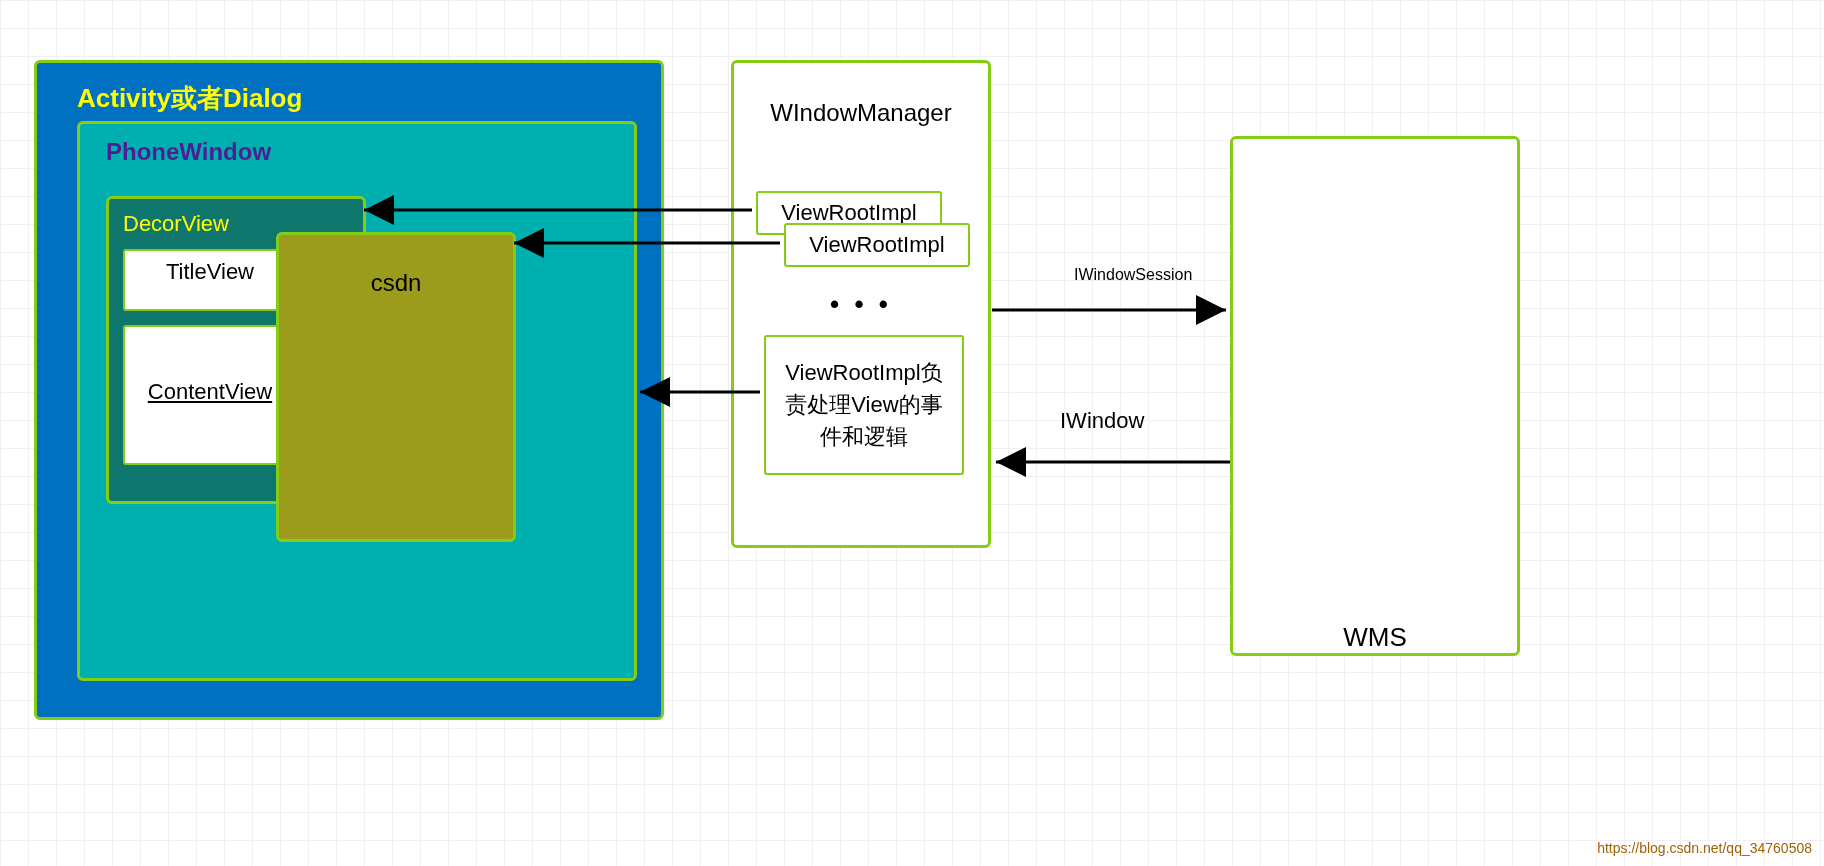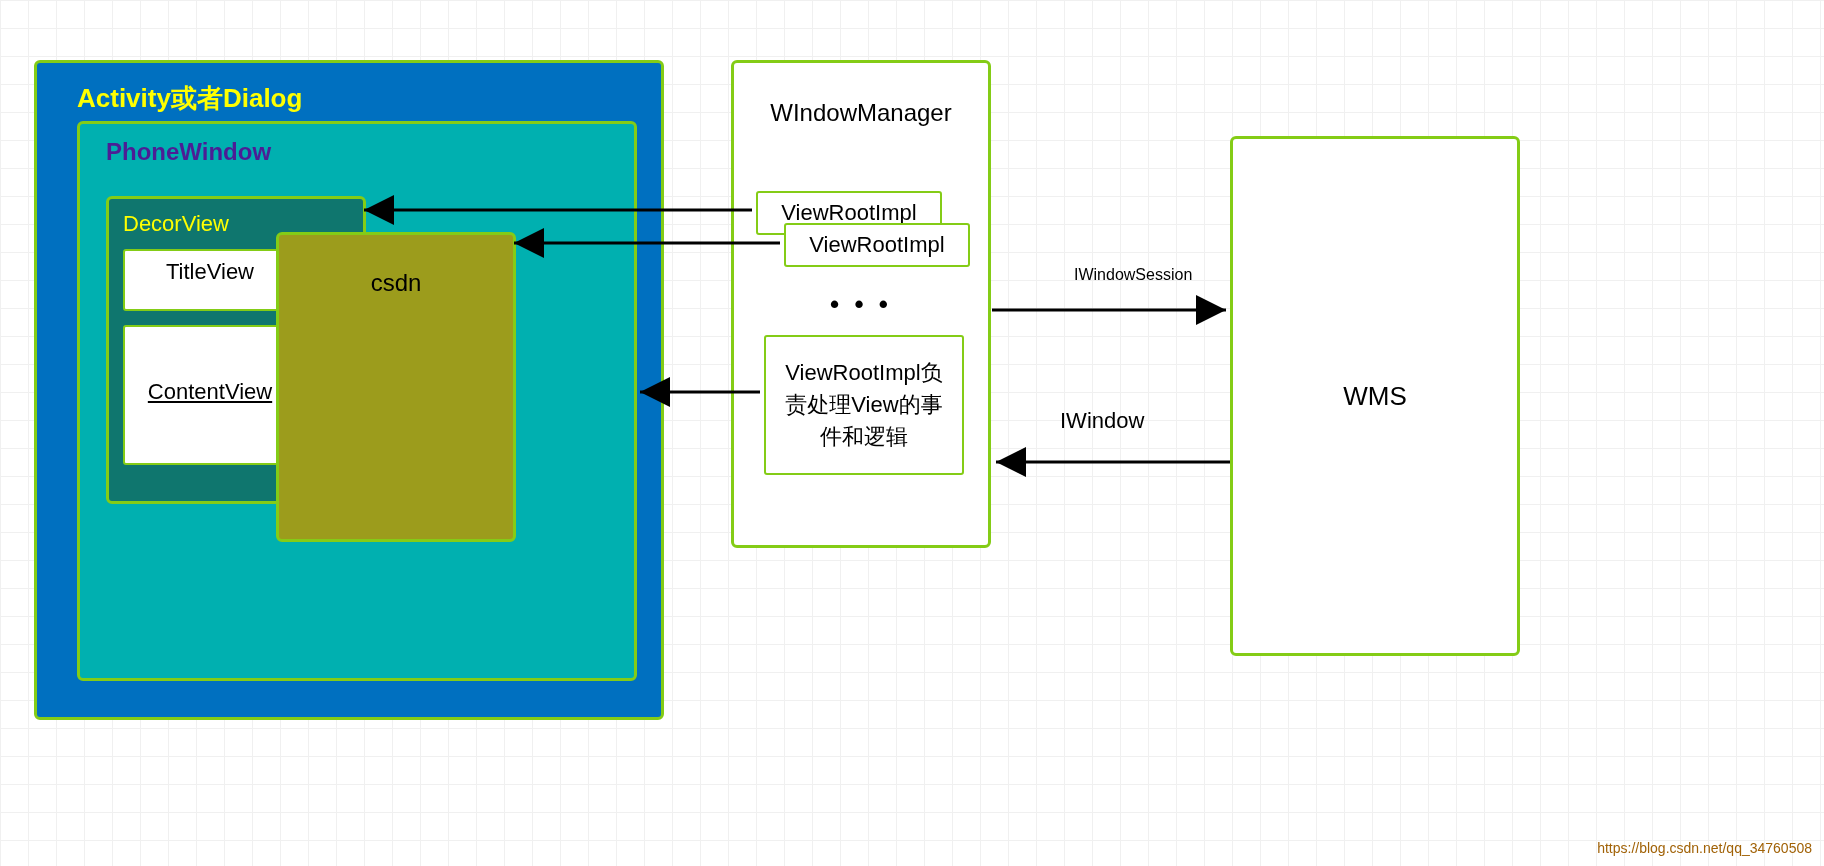--- a/index.html
+++ b/index.html
@@ -71,21 +71,21 @@
     <div class="label" style="left:0; right:0; top:7px; text-align:center; font-size:22px;">ViewRootImpl</div>
   </div>
 
   <div class="label" style="left:0; right:0; top:226px; text-align:center; font-size:26px; letter-spacing:4px; font-weight:bold;">• • •</div>
 
   <div class="box" style="left:30px; top:272px; width:200px; height:140px; border-width:2px; border-radius:3px; display:flex; align-items:center; justify-content:center; padding:16px;">
     <div class="label" style="position:static; text-align:center; font-size:22px; white-space:normal; line-height:1.45;">ViewRootImpl负责处理View的事件和逻辑</div>
   </div>
 </div>
 
-<div class="box" style="left:1230px; top:136px; width:290px; height:520px; background:#fff; display:flex; align-items:center; justify-content:center;">
+<div class="box" style="left:1230px; top:136px; width:290px; height:520px; background:#fff; display:flex; align-items:flex-end; justify-content:center;">
   <div class="label" style="position:static; font-size:26px;">WMS</div>
 </div>
 
 <div class="label" style="left:1034px; top:266px; font-size:16px;margin-left:40px;">IWindowSession</div>
 
 <div class="label" style="left:1060px; top:408px; font-size:22px;">IWindow</div>
 
 <div class="label" style="right:12px; bottom:10px; color:#a16207; font-size:14px;">https://blog.csdn.net/qq_34760508</div>
 
 <svg class="arrows">

